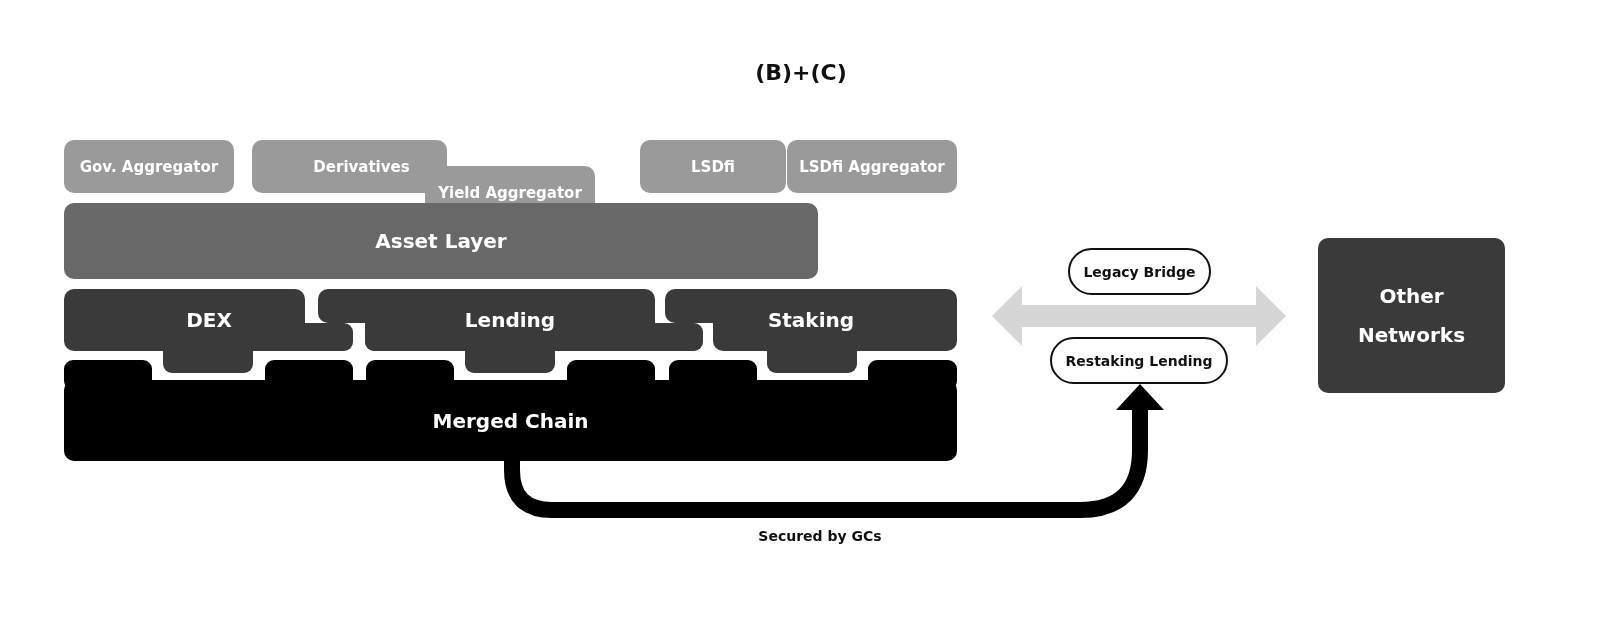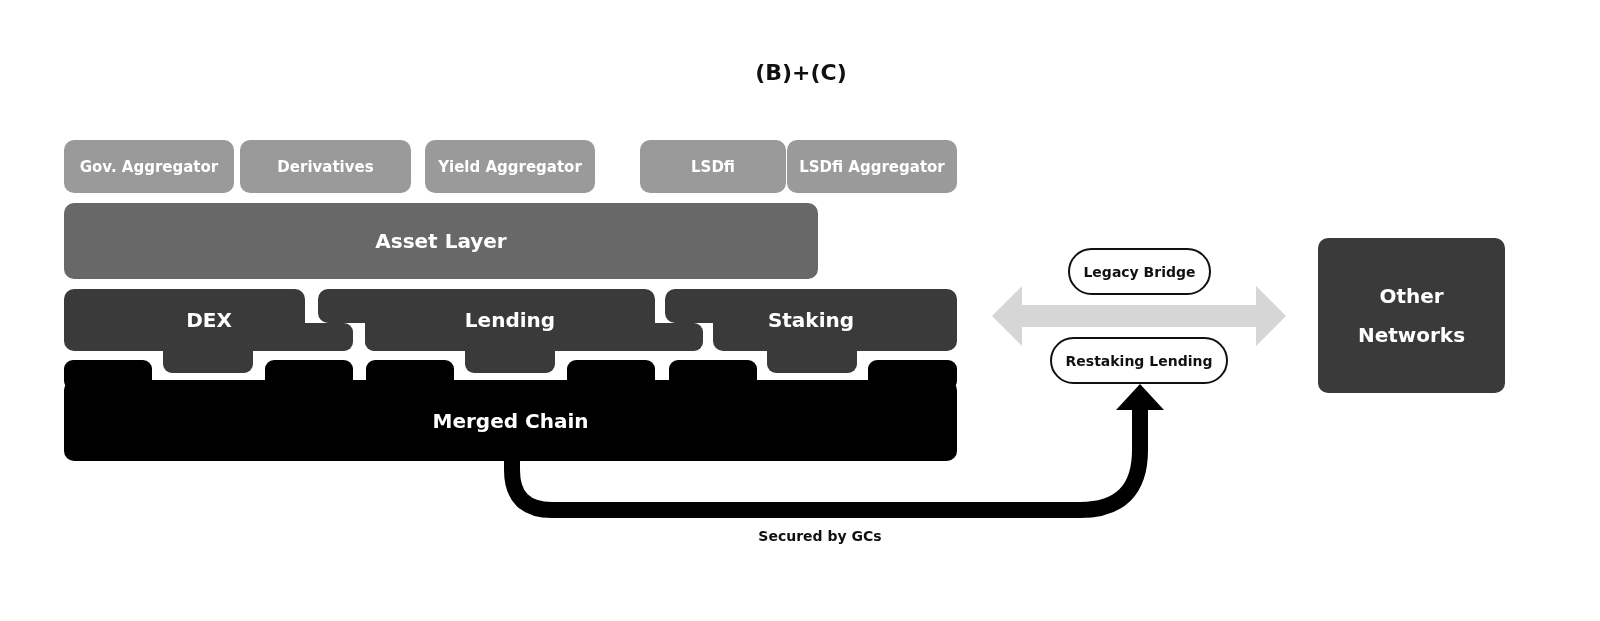--- a/index.html
+++ b/index.html
@@ -19,22 +19,22 @@
                     color: #fff; font-weight: bold; font-size: 20px; display: flex; align-items: center; justify-content: center;
                     text-align: center; line-height: 39px; white-space: pre-line; }
   #secured-label { left: 700px; width: 240px; top: 528px; text-align: center; font-size: 14px; font-weight: bold; color: #111; }
 </style>
 </head>
 <body>
 
 <div id="title" class="abs">(B)+(C)</div>
 
 <div class="top-box" style="left:64px;width:170px;">Gov. Aggregator</div>
-<div class="top-box" style="left:240px;width:171px;">Derivatives</div>
-<div class="top-box" style="left:425px;width:170px;">Yield Aggregator</div>
+<div class="top-box" style="left:252px;width:171px;padding-left:24px;">Derivatives</div>
+<div class="top-box" style="left:425px;width:170px;margin-top:26px;">Yield Aggregator</div>
 <div class="top-box" style="left:640px;width:146px;">LSDfi</div>
 <div class="top-box" style="left:787px;width:170px;">LSDfi Aggregator</div>
 
 <div id="asset-layer" class="abs">Asset Layer</div>
 
 <svg id="stack" width="1600" height="621" viewBox="0 0 1600 621">
 
   <g fill="#000">
     <rect x="64" y="380" width="893" height="81" rx="10"></rect>
     <rect x="64" y="360" width="88" height="30" rx="9"></rect>

